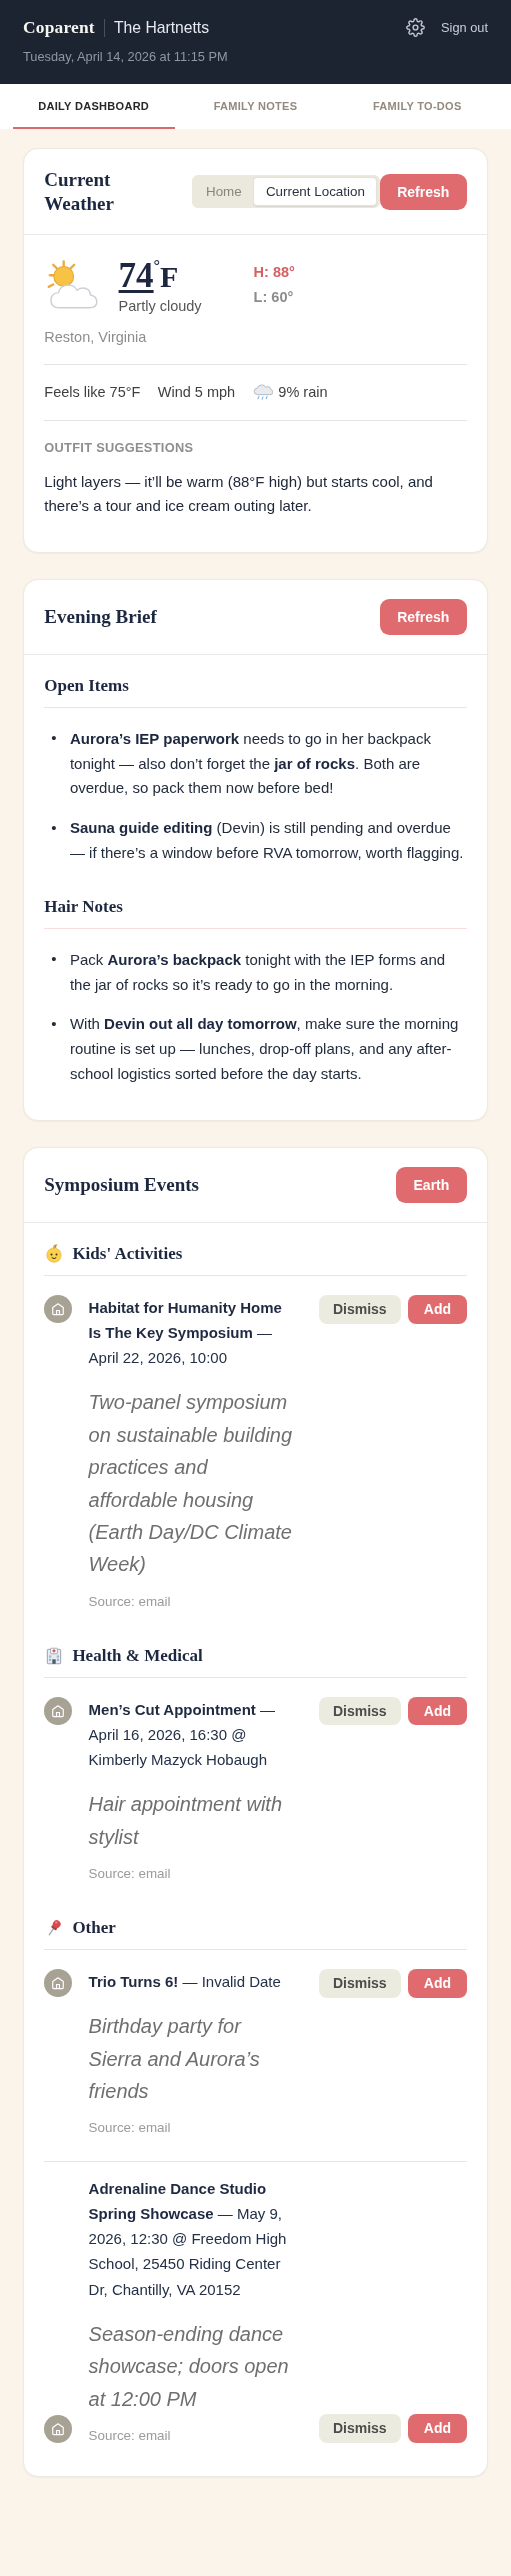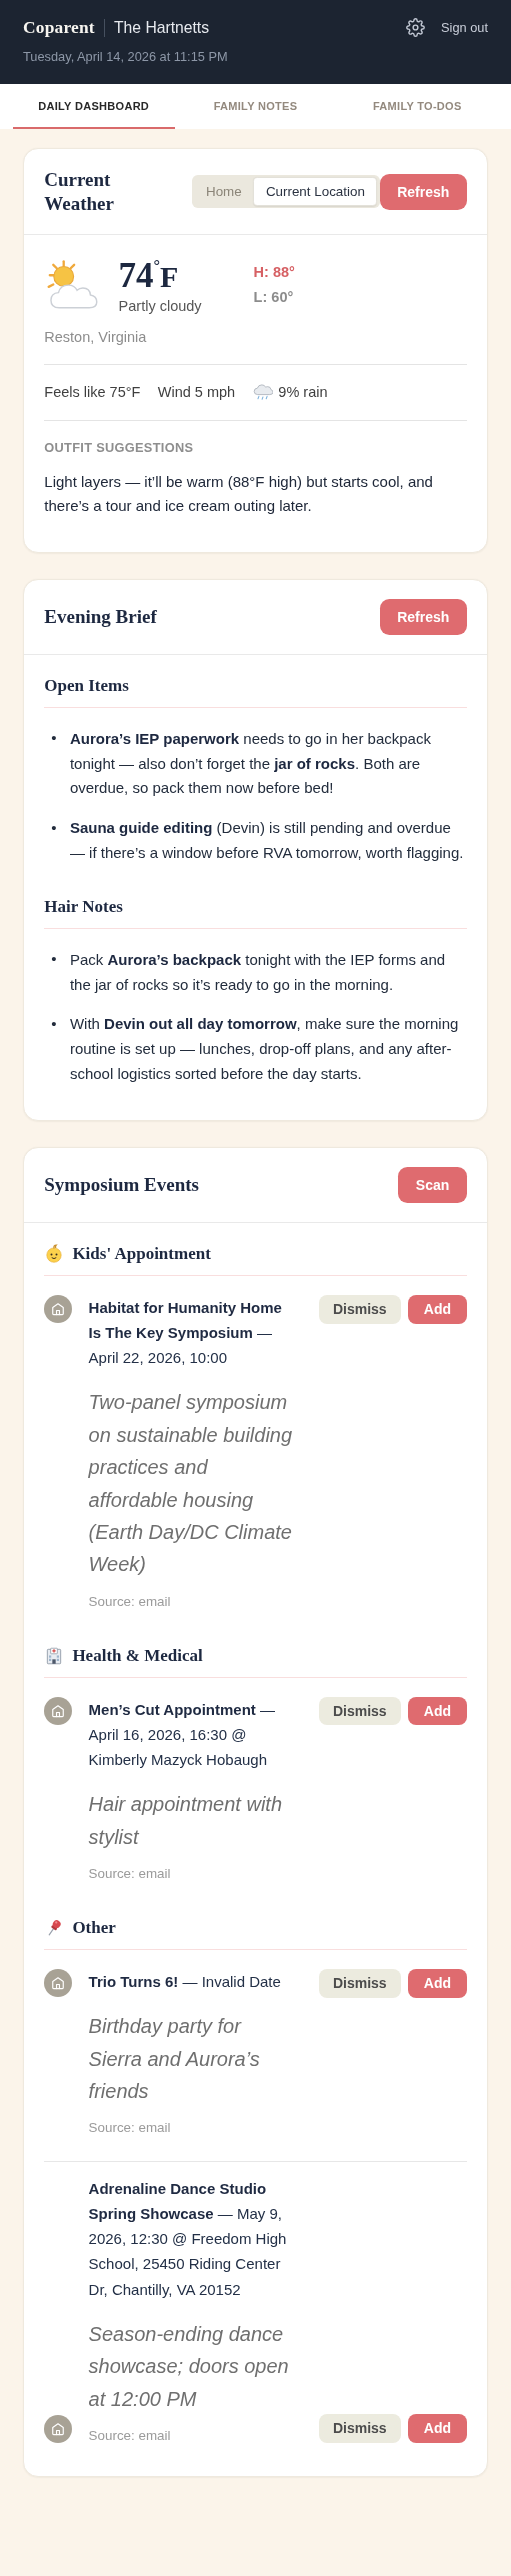--- a/index.html
+++ b/index.html
@@ -42,21 +42,21 @@
 
   
   .weather-header .card-title { max-width:116px; }
   .toggle { background:#ebe8de; border-radius:5.8px; padding:2.3px; display:flex; align-items:center; margin-left:42px; }
   .toggle-opt { font-size:13.4px; color:#8b8578; padding:5.8px 11.6px; border-radius:4.6px; cursor:pointer; white-space:nowrap; }
   .toggle-opt.selected { background:#fff; color:#2b3342; border:0.6px solid #e3e1d9; box-shadow:0 0.6px 1.2px rgba(0,0,0,.08); }
   .weather-now { display:flex; align-items:center; }
   .weather-icon { width:58px; height:53px; flex:none; }
   .temp-block { margin-left:16.3px; }
   .temp-line { white-space:nowrap; color:#1d2840; font-weight:bold; font-family:"Liberation Serif","DejaVu Serif",serif; }
-  .temp-val { font-size:35px; }
+  .temp-val { font-size:35px;text-decoration:underline; }
   .temp-deg { font-size:16.3px; vertical-align:16.3px; }
   .temp-unit { font-size:30px; }
   .condition { font-size:14.5px; color:#565656; font-family:"Liberation Sans",sans-serif; font-weight:400; margin-top:1.2px; }
   .hi-lo { margin-left:52px; font-size:14.5px; font-weight:bold; line-height:1.75; }
   .hi { color:#d66064; }
   .lo { color:#8c8c8c; }
   .weather-loc { margin-top:15px; font-size:14.5px; color:#8d8d8d; }
   .wx-divider { border:none; border-top:0.6px solid #e4e4e4; margin:19px 0; }
   .weather-stats { display:flex; align-items:center; gap:17.4px; font-size:14.5px; color:#3f3f3f; }
   .rain-stat { display:flex; align-items:center; gap:5.8px; }
@@ -201,33 +201,33 @@
             <li>Pack <b>Aurora’s backpack</b> tonight with the IEP forms and the jar of rocks so it’s ready to go in the morning.</li>
             <li>With <b>Devin out all day tomorrow</b>, make sure the morning routine is set up — lunches, drop-off plans, and any after-school logistics sorted before the day starts.</li>
           </ul>
     </div>
       </div>
   </section>
 
   <section class="card">
     <div class="card-header">
       <h2 class="card-title">Symposium Events</h2>
-      <button class="btn-primary">Scan</button>
+      <button class="btn-primary">Earth</button>
     </div>
     <div class="card-body" id="event-sections">
         <div class="event-section">
       <h3 class="section-heading serif">
         <span class="sec-icon"><svg viewBox="0 0 36 36">
                 <circle cx="18" cy="20" r="13" fill="#fcd14c" stroke="#e3a62f" stroke-width="1"></circle>
                 <path d="M18 7 q-1 -5 4 -5 q-2 2 -1 4" fill="none" stroke="#c98f2c" stroke-width="2.4" stroke-linecap="round"></path>
                 <circle cx="13.5" cy="19" r="1.8" fill="#3a2e20"></circle>
                 <circle cx="22.5" cy="19" r="1.8" fill="#3a2e20"></circle>
                 <path d="M14.5 25 q3.5 3 7 0" fill="none" stroke="#3a2e20" stroke-width="1.8" stroke-linecap="round"></path>
               </svg></span>
-        <span class="sec-label">Kids' Appointment</span>
+        <span class="sec-label">Kids' Activities</span>
       </h3>
       <hr class="pink-rule">
       <div class="events">
             <div class="event">
       <span class="avatar">
                 <svg viewBox="0 0 24 24" fill="none" stroke="currentColor" stroke-width="2" stroke-linecap="round" stroke-linejoin="round">
                   <path d="M3 9.5 12 3l9 6.5V20a1.5 1.5 0 0 1-1.5 1.5h-15A1.5 1.5 0 0 1 3 20z"></path>
                   <path d="M9.5 21.5v-7h5v7"></path>
                 </svg>
               </span>

